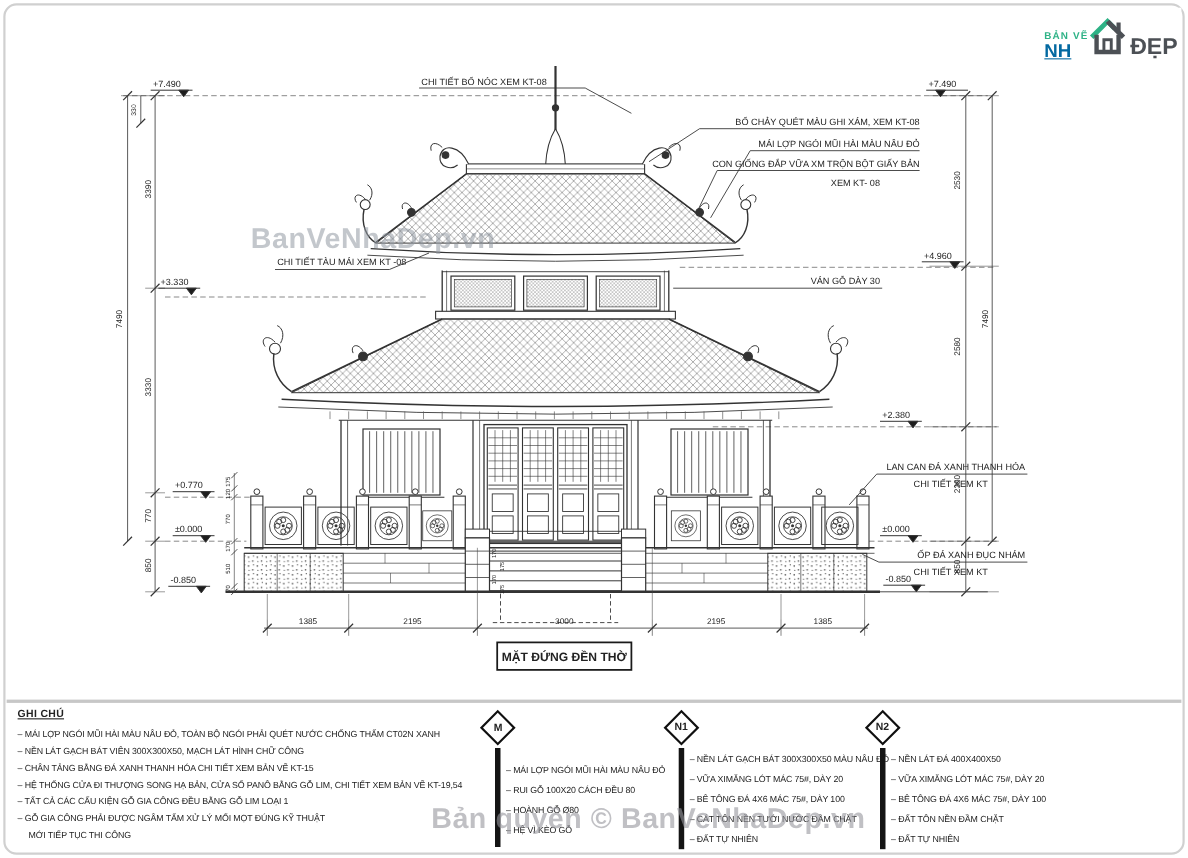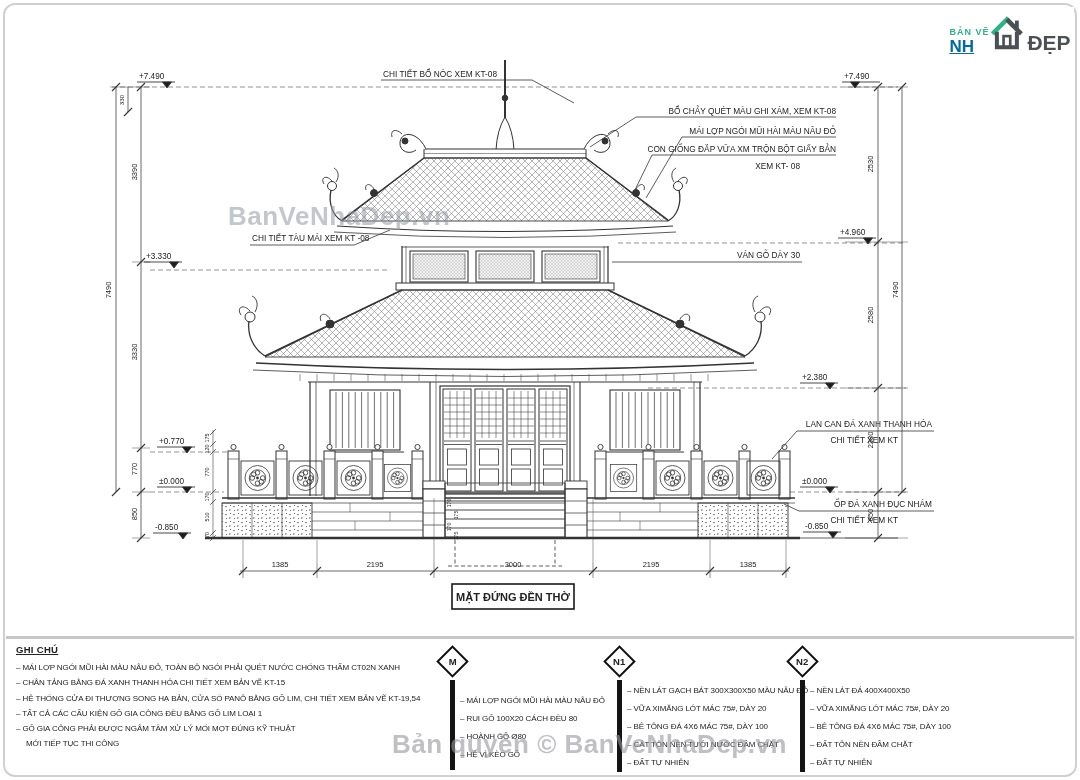--- a/index.html
+++ b/index.html
@@ -471,20 +471,21 @@
   <div class="wm-center">BanVeNhaDep.vn</div>
   <div class="wm-bottom">Bản quyền © BanVeNhaDep.vn</div>
 
   <div class="sep"></div>
 
   
   <div class="notes">
     <div class="ghichu">
       <div class="note-title">GHI CHÚ</div>
       <div class="note-line b">MÁI LỢP NGÓI MŨI HÀI MÀU NÂU ĐỎ, TOÀN BỘ NGÓI PHẢI QUÉT NƯỚC CHỐNG THẤM CT02N XANH</div>
+      <div class="note-line b">NỀN LÁT GẠCH BÁT VIÊN 300X300X50, MẠCH LÁT HÌNH CHỮ CÔNG</div>
       <div class="note-line b">CHÂN TẢNG BẰNG ĐÁ XANH THANH HÓA CHI TIẾT XEM BẢN VẼ KT-15</div>
       <div class="note-line b">HỆ THỐNG CỬA ĐI THƯỢNG SONG HẠ BẢN, CỬA SỔ PANÔ BẰNG GỖ LIM, CHI TIẾT XEM BẢN VẼ KT-19,54</div>
       <div class="note-line b">TẤT CẢ CÁC CẤU KIỆN GỖ GIA CÔNG ĐỀU BẰNG GỖ LIM LOẠI 1</div>
       <div class="note-line b">GỖ GIA CÔNG PHẢI ĐƯỢC NGÂM TẨM XỬ LÝ MỐI MỌT ĐÚNG KỸ THUẬT</div>
       <div class="note-line cont">MỚI TIẾP TỤC THI CÔNG</div>
     </div>
 
     <div class="marker-col" style="left:438px;">
       <div class="diamond">
           <span>M</span>

